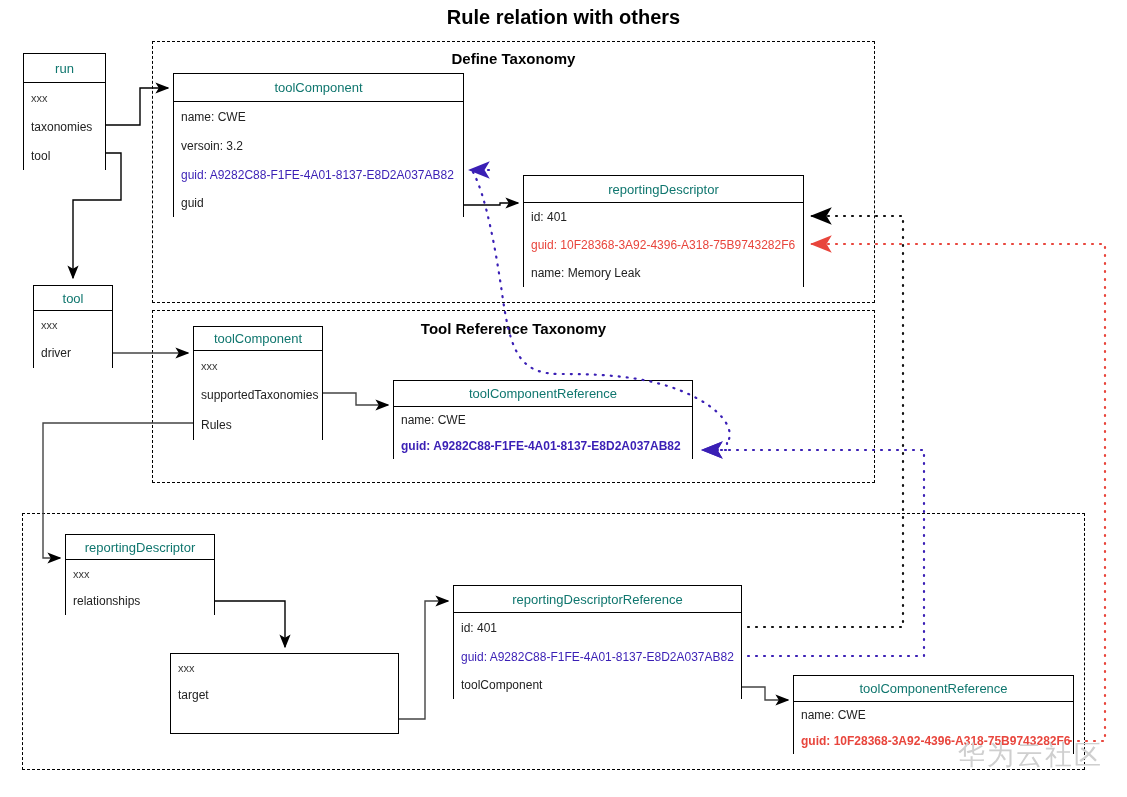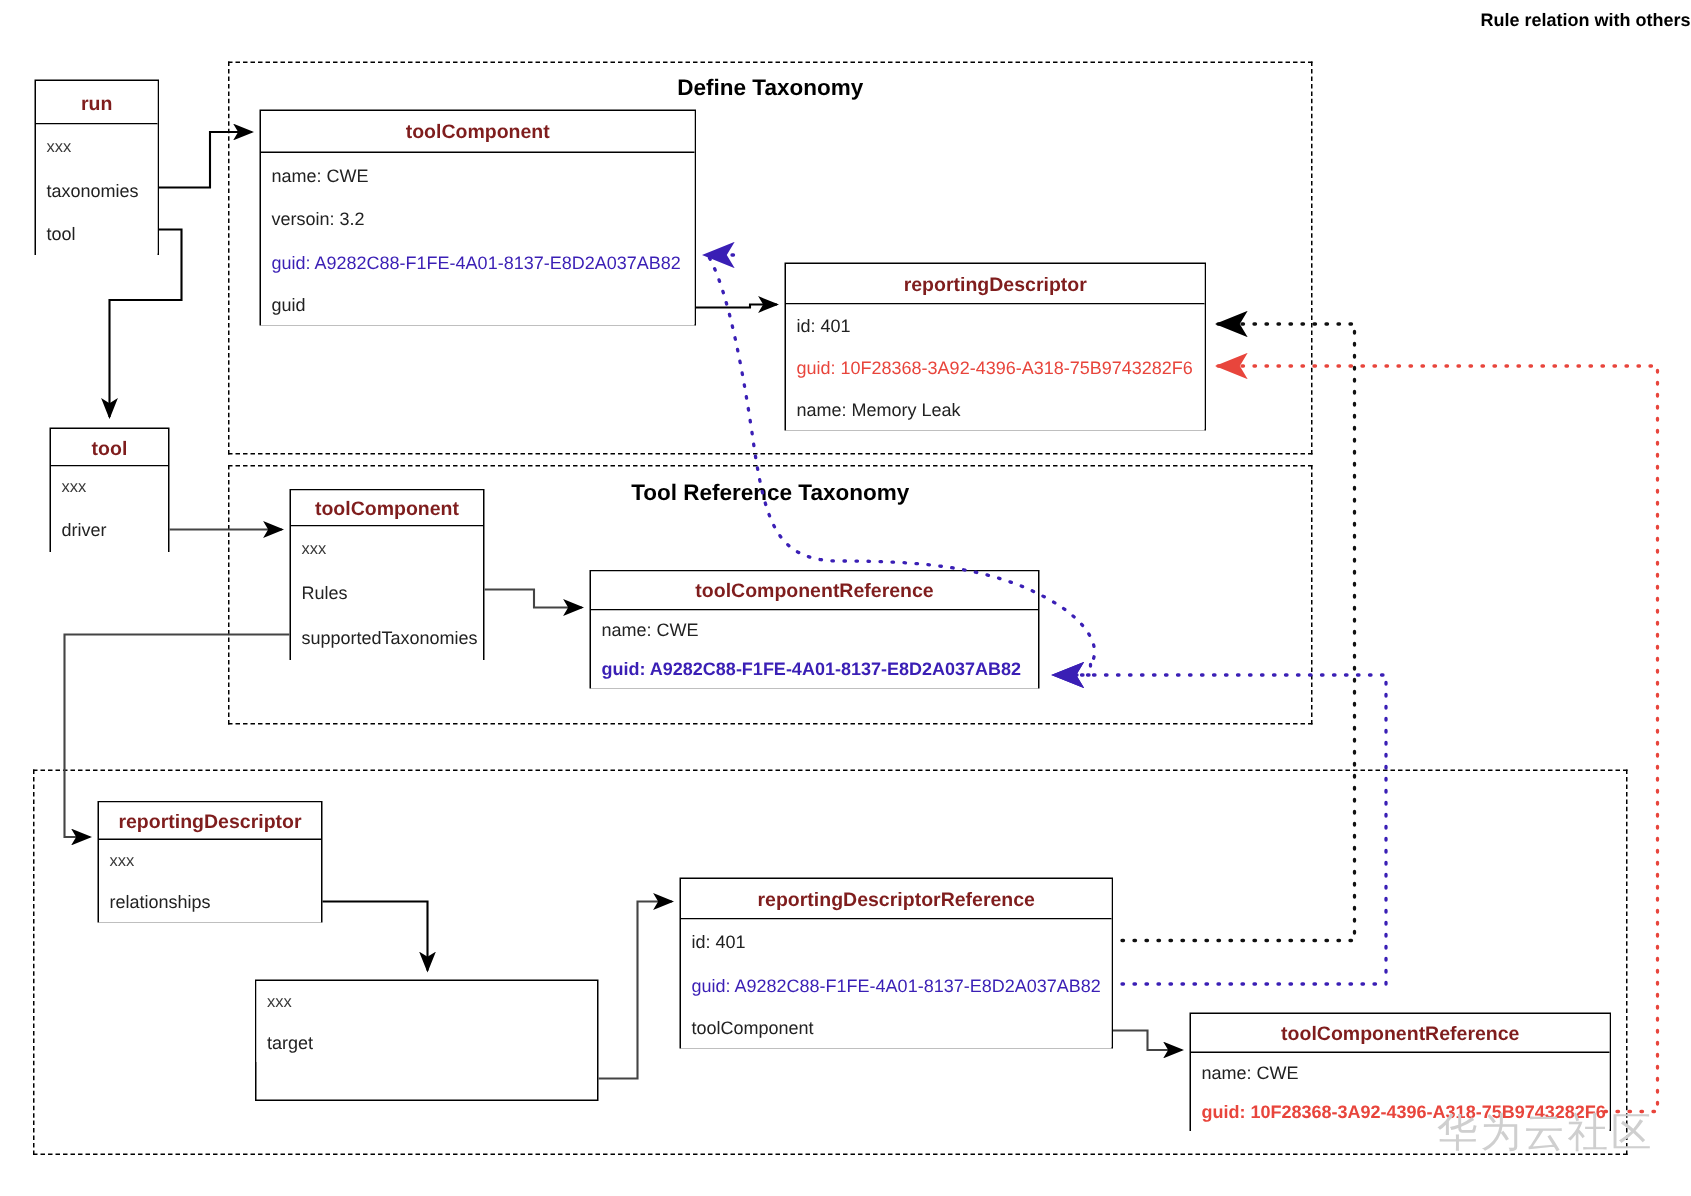--- a/index.html
+++ b/index.html
@@ -1,37 +1,36 @@
 <!DOCTYPE html>
 <html><head>
 <meta charset="utf-8">
 <style>
   html,body{margin:0;padding:0;background:#ffffff;}
   body{font-family:"Liberation Sans","DejaVu Sans",sans-serif;}
   #canvas{position:relative;width:1127px;height:797px;overflow:hidden;background:#fff;}
 
   .diagram-title{
-    position:absolute;font-weight:bold;font-size:12px;color:#000;
-    text-align:right;white-space:nowrap;
+    position:absolute;font-weight:bold;font-size:20px;color:#000;
+    text-align:center;white-space:nowrap;
   }
   .group{
     position:absolute;border:1px dashed #000;box-sizing:border-box;background:transparent;
   }
   .group-title{
     position:absolute;font-weight:bold;font-size:15px;color:#000;white-space:nowrap;
   }
 
   .uml{
     position:absolute;border:1px solid #000;box-sizing:border-box;background:#fff;
   }
   .uml-head{
-    text-align:left;font-size:13px;color:#7f1d1d;border-bottom:1px solid #000;
+    text-align:left;font-size:13px;color:#0f766e;border-bottom:1px solid #000;
     box-sizing:border-box;display:flex;align-items:center;justify-content:center;
     background:#fff;
-    font-weight:bold;
   }
   .uml-body{box-sizing:border-box;background:#fff;}
   .uml-row{
     font-size:12px;color:#222;padding-left:7px;display:flex;align-items:center;
     box-sizing:border-box;white-space:nowrap;
   }
   .row-xxx{color:#3a3a3a;font-size:11px;}
   .guid-blue{color:#3a1fb5;}
   .guid-blue-b{color:#3a1fb5;font-weight:bold;}
   .guid-red{color:#e8453c;}
@@ -92,22 +91,22 @@
       <div class="uml-row" style="height:28px;">id: 401</div>
       <div class="uml-row guid-red" style="height:28px;">guid: 10F28368-3A92-4396-A318-75B9743282F6</div>
       <div class="uml-row" style="height:28px;">name: Memory Leak</div>
     </div>
   </div>
 
   <div class="uml" style="left:193px;top:326px;width:130px;height:114px;">
     <div class="uml-head" style="height:24px;">toolComponent</div>
     <div class="uml-body" style="height:89px;">
       <div class="uml-row row-xxx" style="height:29px;">xxx</div>
+      <div class="uml-row" style="height:30px;">supportedTaxonomies</div>
       <div class="uml-row" style="height:30px;">Rules</div>
-      <div class="uml-row" style="height:30px;">supportedTaxonomies</div>
     </div>
   </div>
 
   <div class="uml" style="left:393px;top:380px;width:300px;height:79px;">
     <div class="uml-head" style="height:26px;">toolComponentReference</div>
     <div class="uml-body" style="height:52px;">
       <div class="uml-row" style="height:26px;">name:  CWE</div>
       <div class="uml-row guid-blue-b" style="height:26px;">guid: A9282C88-F1FE-4A01-8137-E8D2A037AB82</div>
     </div>
   </div>

